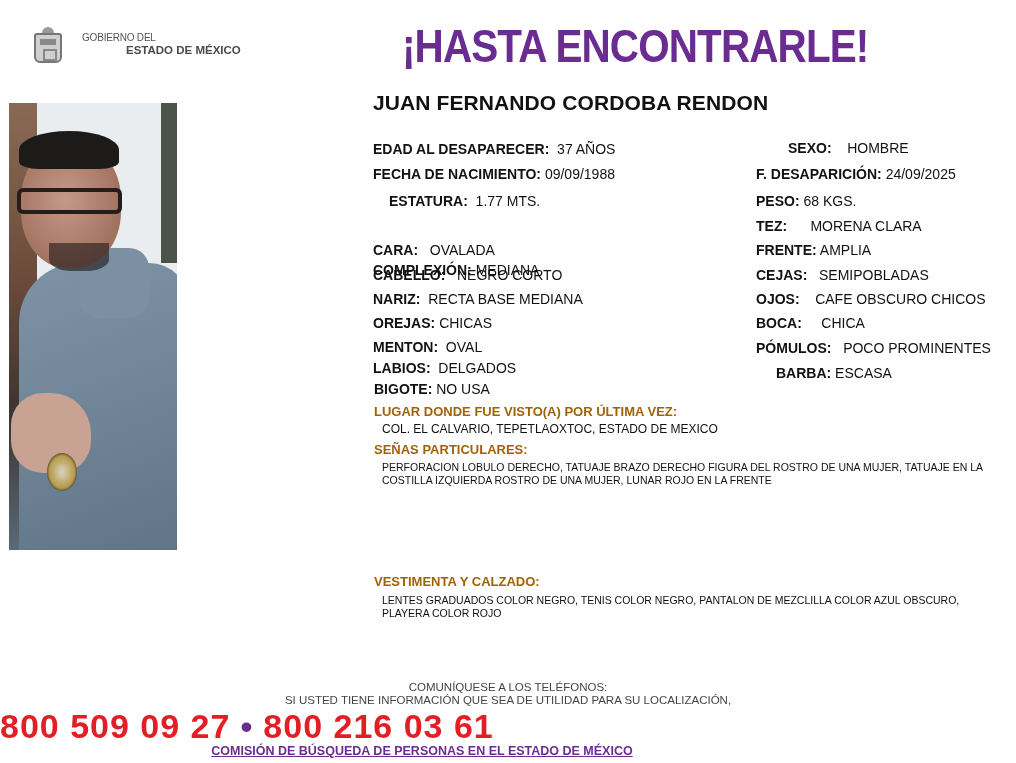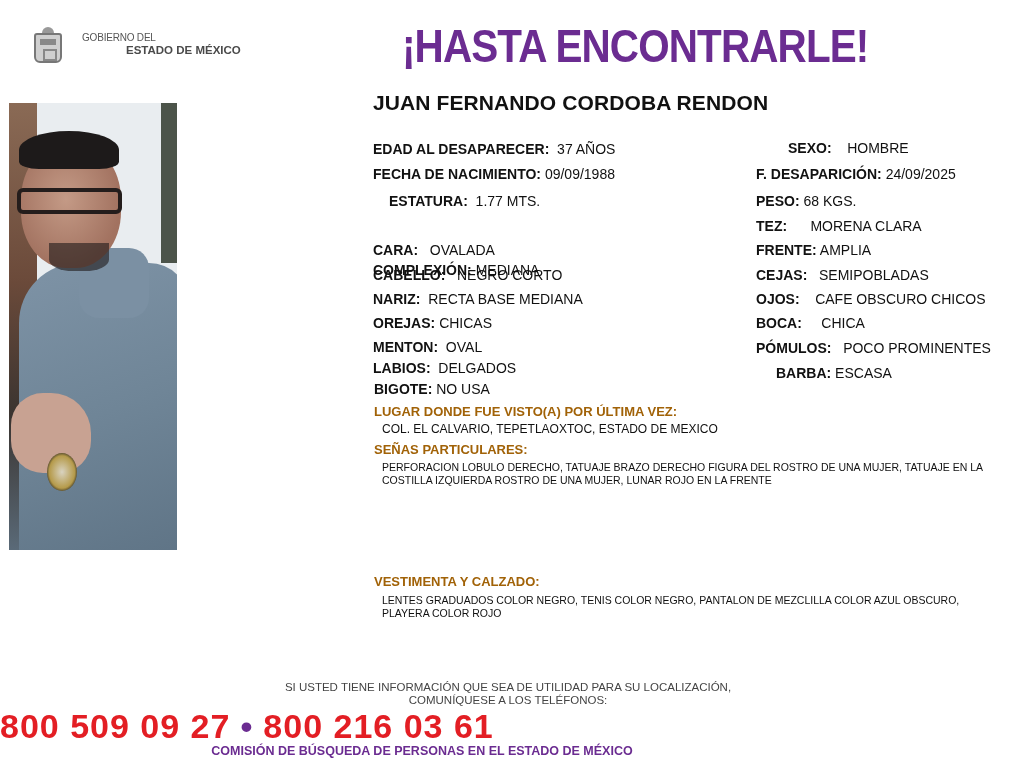--- a/index.html
+++ b/index.html
@@ -35,21 +35,21 @@
   .field { position:absolute; font-size:14px; white-space:nowrap; }
   .field .lbl { font-weight:bold; font-size:14px; color:#111; }
   .field .val { color:#111; }
 
   .sec-title { position:absolute; left:374px; font-size:13px; font-weight:bold; color:#a16207; }
   .sec-text { position:absolute; left:382px; font-size:10.5px; color:#111; line-height:13px; width:630px; }
 
   .info { position:absolute; left:0; width:1016px; text-align:center; top:681px; font-size:11.5px; color:#444; line-height:13px; }
   .phones { position:absolute; left:0; width:1016px; text-align:left; top:707px; font-size:34px; font-weight:bold; color:#e31e24; letter-spacing:1px; line-height:38px; }
   .phones .dot { color:#6b2c91; font-size:34px; margin:0 10px; }
-  .commission { position:absolute; left:0; width:844px; text-align:center; top:744px; font-size:12.5px; font-weight:bold; color:#6b2c91; }
+  .commission { position:absolute; left:0; width:844px; text-align:center; top:744px; font-size:12.5px; font-weight:bold; color:#6b2c91;text-decoration:underline; }
 </style>
 </head>
 <body>
 
 <div class="logo">
   <div class="crest">
     <div class="top"></div>
       <div class="shield"></div>
   </div>
   <div class="logo-text">
@@ -101,21 +101,21 @@
 <div class="sec-title" style="top:404px;">LUGAR DONDE FUE VISTO(A) POR ÚLTIMA VEZ:</div>
 <div class="sec-text" style="top:423px;font-size:12px;">COL. EL CALVARIO, TEPETLAOXTOC, ESTADO DE MEXICO</div>
 
 <div class="sec-title" style="top:442px;">SEÑAS PARTICULARES:</div>
 <div class="sec-text" style="top:461px;">PERFORACION LOBULO DERECHO, TATUAJE BRAZO DERECHO FIGURA DEL ROSTRO DE UNA MUJER, TATUAJE EN LA COSTILLA IZQUIERDA ROSTRO DE UNA MUJER, LUNAR ROJO EN LA FRENTE</div>
 
 <div class="sec-title" style="top:574px;">VESTIMENTA Y CALZADO:</div>
 <div class="sec-text" style="top:594px;width:620px;">LENTES GRADUADOS  COLOR NEGRO, TENIS  COLOR NEGRO, PANTALON DE MEZCLILLA COLOR AZUL OBSCURO, PLAYERA  COLOR ROJO</div>
 
 <div class="info">
+  <div>COMUNÍQUESE A LOS TELÉFONOS:</div>
   <div>SI USTED TIENE INFORMACIÓN QUE SEA DE UTILIDAD PARA SU LOCALIZACIÓN,</div>
-  <div>COMUNÍQUESE A LOS TELÉFONOS:</div>
 </div>
 
 <div class="phones">
   <span>800 509 09 27</span><span class="dot">•</span><span>800 216 03 61</span>
 </div>
 
 <div class="commission">COMISIÓN DE BÚSQUEDA DE PERSONAS EN EL ESTADO DE MÉXICO</div>
 
 </body></html>

